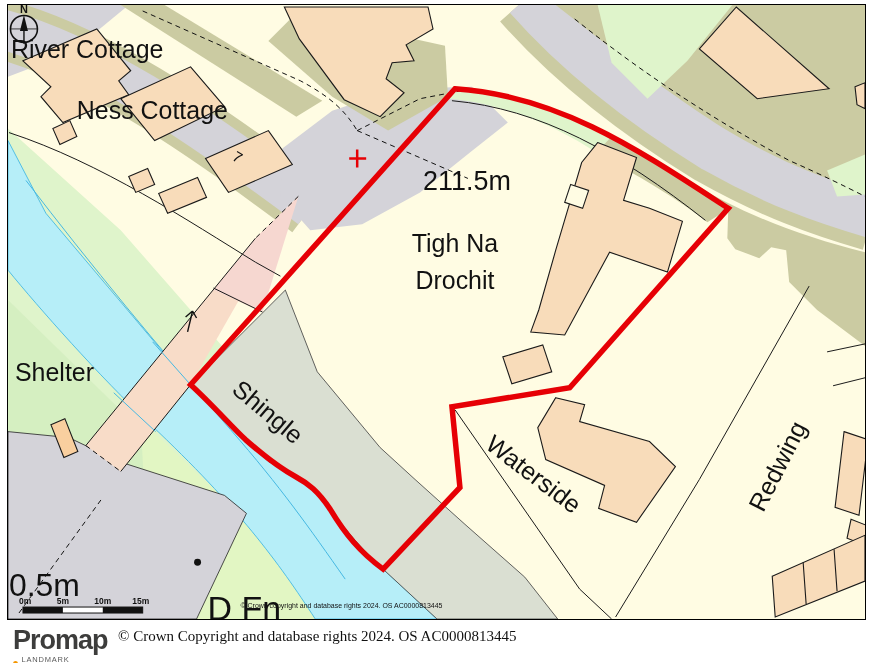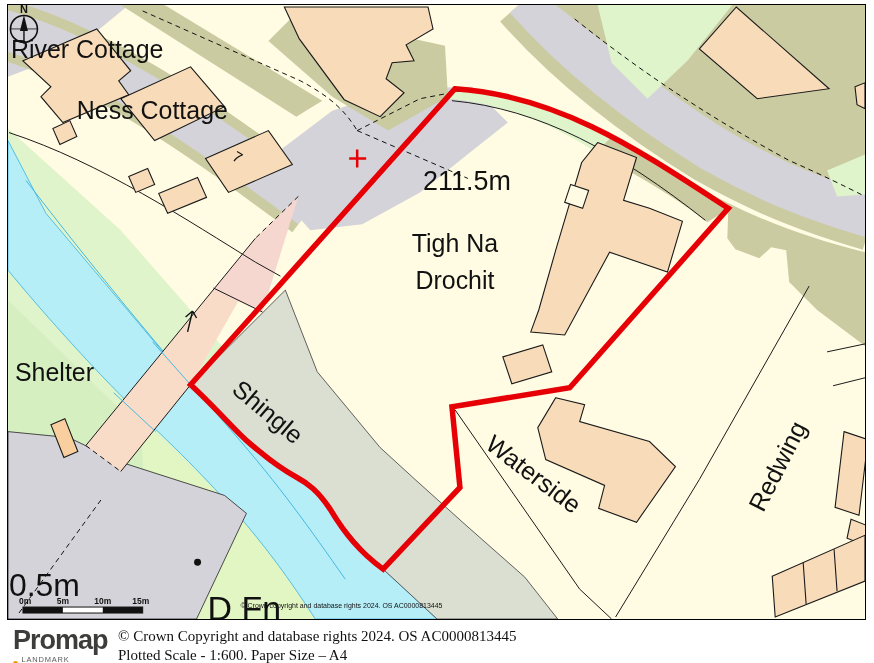--- a/index.html
+++ b/index.html
@@ -166,16 +166,15 @@
   <div class="footer">
     <div class="brand">
       <div class="brand-word">Promap</div>
       <div class="brand-sub">
         <span class="dot"></span>
         <span class="txt">LANDMARK INFORMATION</span>
       </div>
     </div>
     <div class="foot-text">
       <div>© Crown Copyright and database rights 2024. OS AC0000813445</div>
-      <div>Plotted Scale - 1:600. Paper Size – A4</div>
     </div>
   </div>
 </div>
 
 </body></html>

